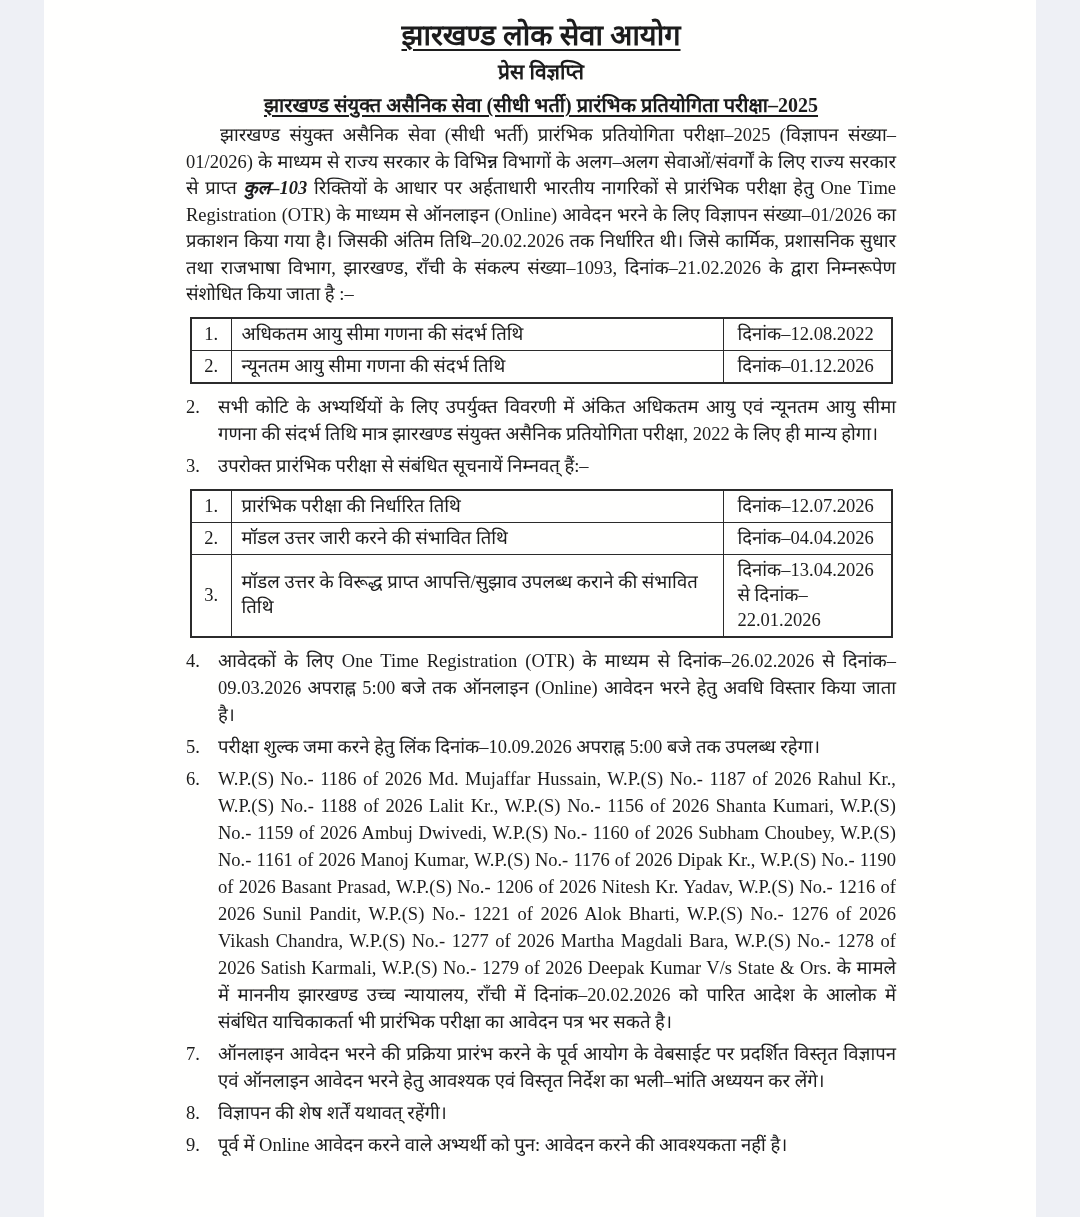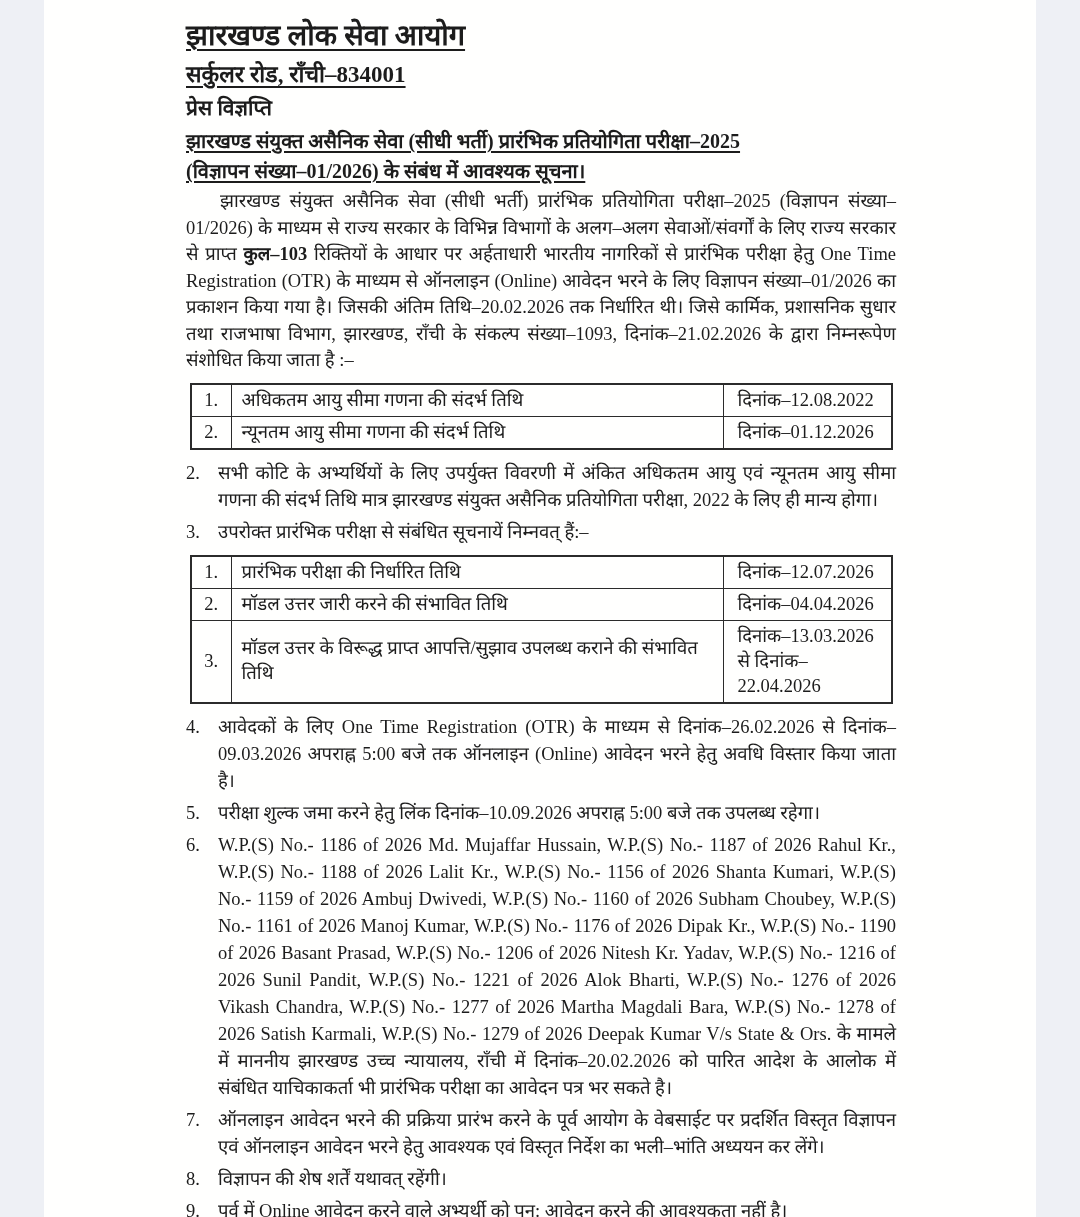--- a/index.html
+++ b/index.html
@@ -11,21 +11,21 @@
   }
   .canvas { width: 1080px; min-height: 1217px; margin: 0 auto; background: #eef0f5; }
   .page {
     width: 992px;
     min-height: 1217px;
     margin: 0 auto;
     background: #fffffe;
     padding: 12px 140px 40px 142px;
   }
   
-  .hdr { text-align: left; }
+  .hdr { text-align: center; }
   .hdr .org {
     font-size: 29px; font-weight: bold; margin: 2px 0 4px;
     text-decoration: underline; text-decoration-thickness: 2px; text-underline-offset: 4px;
   }
   .hdr .addr {
     font-size: 23px; font-weight: bold; margin: 0 0 4px;
     text-decoration: underline; text-decoration-thickness: 2px; text-underline-offset: 4px;
   }
   .hdr .press {
     font-size: 21px; font-weight: bold; margin: 0 0 6px;
@@ -36,43 +36,41 @@
     text-decoration: underline; text-decoration-thickness: 2px; text-underline-offset: 3px;
   }
   
   .intro {
     font-size: 18.5px; line-height: 26.5px; text-align: justify;
     text-indent: 34px; margin: 4px 0 8px;
   }
   .item { display: flex; margin: 5px 0; font-size: 18.5px; line-height: 27px; }
   .item .no { width: 32px; flex: 0 0 32px; }
   .item .txt { flex: 1; text-align: justify; }
-  b.inline { font-weight: bold; }
+  b.inline { font-weight: bold; font-style: italic; }
   
   table.doc {
     border-collapse: collapse; width: 99%; margin: 9px 0 10px 4px;
     font-size: 18.5px; line-height: 25px;
     border: 2.5px solid #2b2b2b;
   }
   table.doc td { border: 1.6px solid #2b2b2b; padding: 3px 10px; }
   table.doc td.sn { width: 40px; text-align: center; }
   table.doc td.val { width: 168px; padding-left: 13px; }
 </style>
 </head>
 <body>
 
 <div class="canvas">
   <div class="page">
 
     <div class="hdr">
       <div class="org">झारखण्ड लोक सेवा आयोग</div>
-      <div class="addr">सर्कुलर रोड, राँची–834001</div>
       <div class="press">प्रेस विज्ञप्ति</div>
       <div class="subj">झारखण्ड संयुक्त असैनिक सेवा (सीधी भर्ती) प्रारंभिक प्रतियोगिता परीक्षा–2025</div>
-      <div class="subj">(विज्ञापन संख्या–01/2026) के संबंध में आवश्यक सूचना।</div>
     </div>
 
     <p class="intro"><span>झारखण्ड संयुक्त असैनिक सेवा (सीधी भर्ती) प्रारंभिक प्रतियोगिता परीक्षा–2025 (विज्ञापन संख्या–01/2026) के माध्यम से राज्य सरकार के विभिन्न विभागों के अलग–अलग सेवाओं/संवर्गों के लिए राज्य सरकार से प्राप्त </span><b class="inline">कुल–103</b><span> रिक्तियों के आधार पर अर्हताधारी भारतीय नागरिकों से प्रारंभिक परीक्षा हेतु One Time Registration (OTR) के माध्यम से ऑनलाइन (Online) आवेदन भरने के लिए विज्ञापन संख्या–01/2026 का प्रकाशन किया गया है। जिसकी अंतिम तिथि–20.02.2026 तक निर्धारित थी। जिसे कार्मिक, प्रशासनिक सुधार तथा राजभाषा विभाग, झारखण्ड, राँची के संकल्प संख्या–1093, दिनांक–21.02.2026 के द्वारा निम्नरूपेण संशोधित किया जाता है :–</span></p>
 
     <table class="doc">
       <tbody>
         <tr>
           <td class="sn">1.</td>
           <td class="lbl">अधिकतम आयु सीमा गणना की संदर्भ तिथि</td>
           <td class="val">दिनांक–12.08.2022</td>
@@ -103,21 +101,21 @@
           <td class="val">दिनांक–12.07.2026</td>
         </tr>
         <tr>
           <td class="sn">2.</td>
           <td class="lbl">मॉडल उत्तर जारी करने की संभावित तिथि</td>
           <td class="val">दिनांक–04.04.2026</td>
         </tr>
         <tr>
           <td class="sn">3.</td>
           <td class="lbl">मॉडल उत्तर के विरूद्ध प्राप्त आपत्ति/सुझाव उपलब्ध कराने की संभावित तिथि</td>
-          <td class="val">दिनांक–13.03.2026 से दिनांक–22.04.2026</td>
+          <td class="val">दिनांक–13.04.2026 से दिनांक–22.01.2026</td>
         </tr>
       </tbody>
     </table>
 
     <div class="item">
       <span class="no">4.</span>
       <div class="txt">आवेदकों के लिए One Time Registration (OTR) के माध्यम से दिनांक–26.02.2026 से दिनांक–09.03.2026 अपराह्न 5:00 बजे तक ऑनलाइन (Online) आवेदन भरने हेतु अवधि विस्तार किया जाता है।</div>
     </div>
 
     <div class="item">

